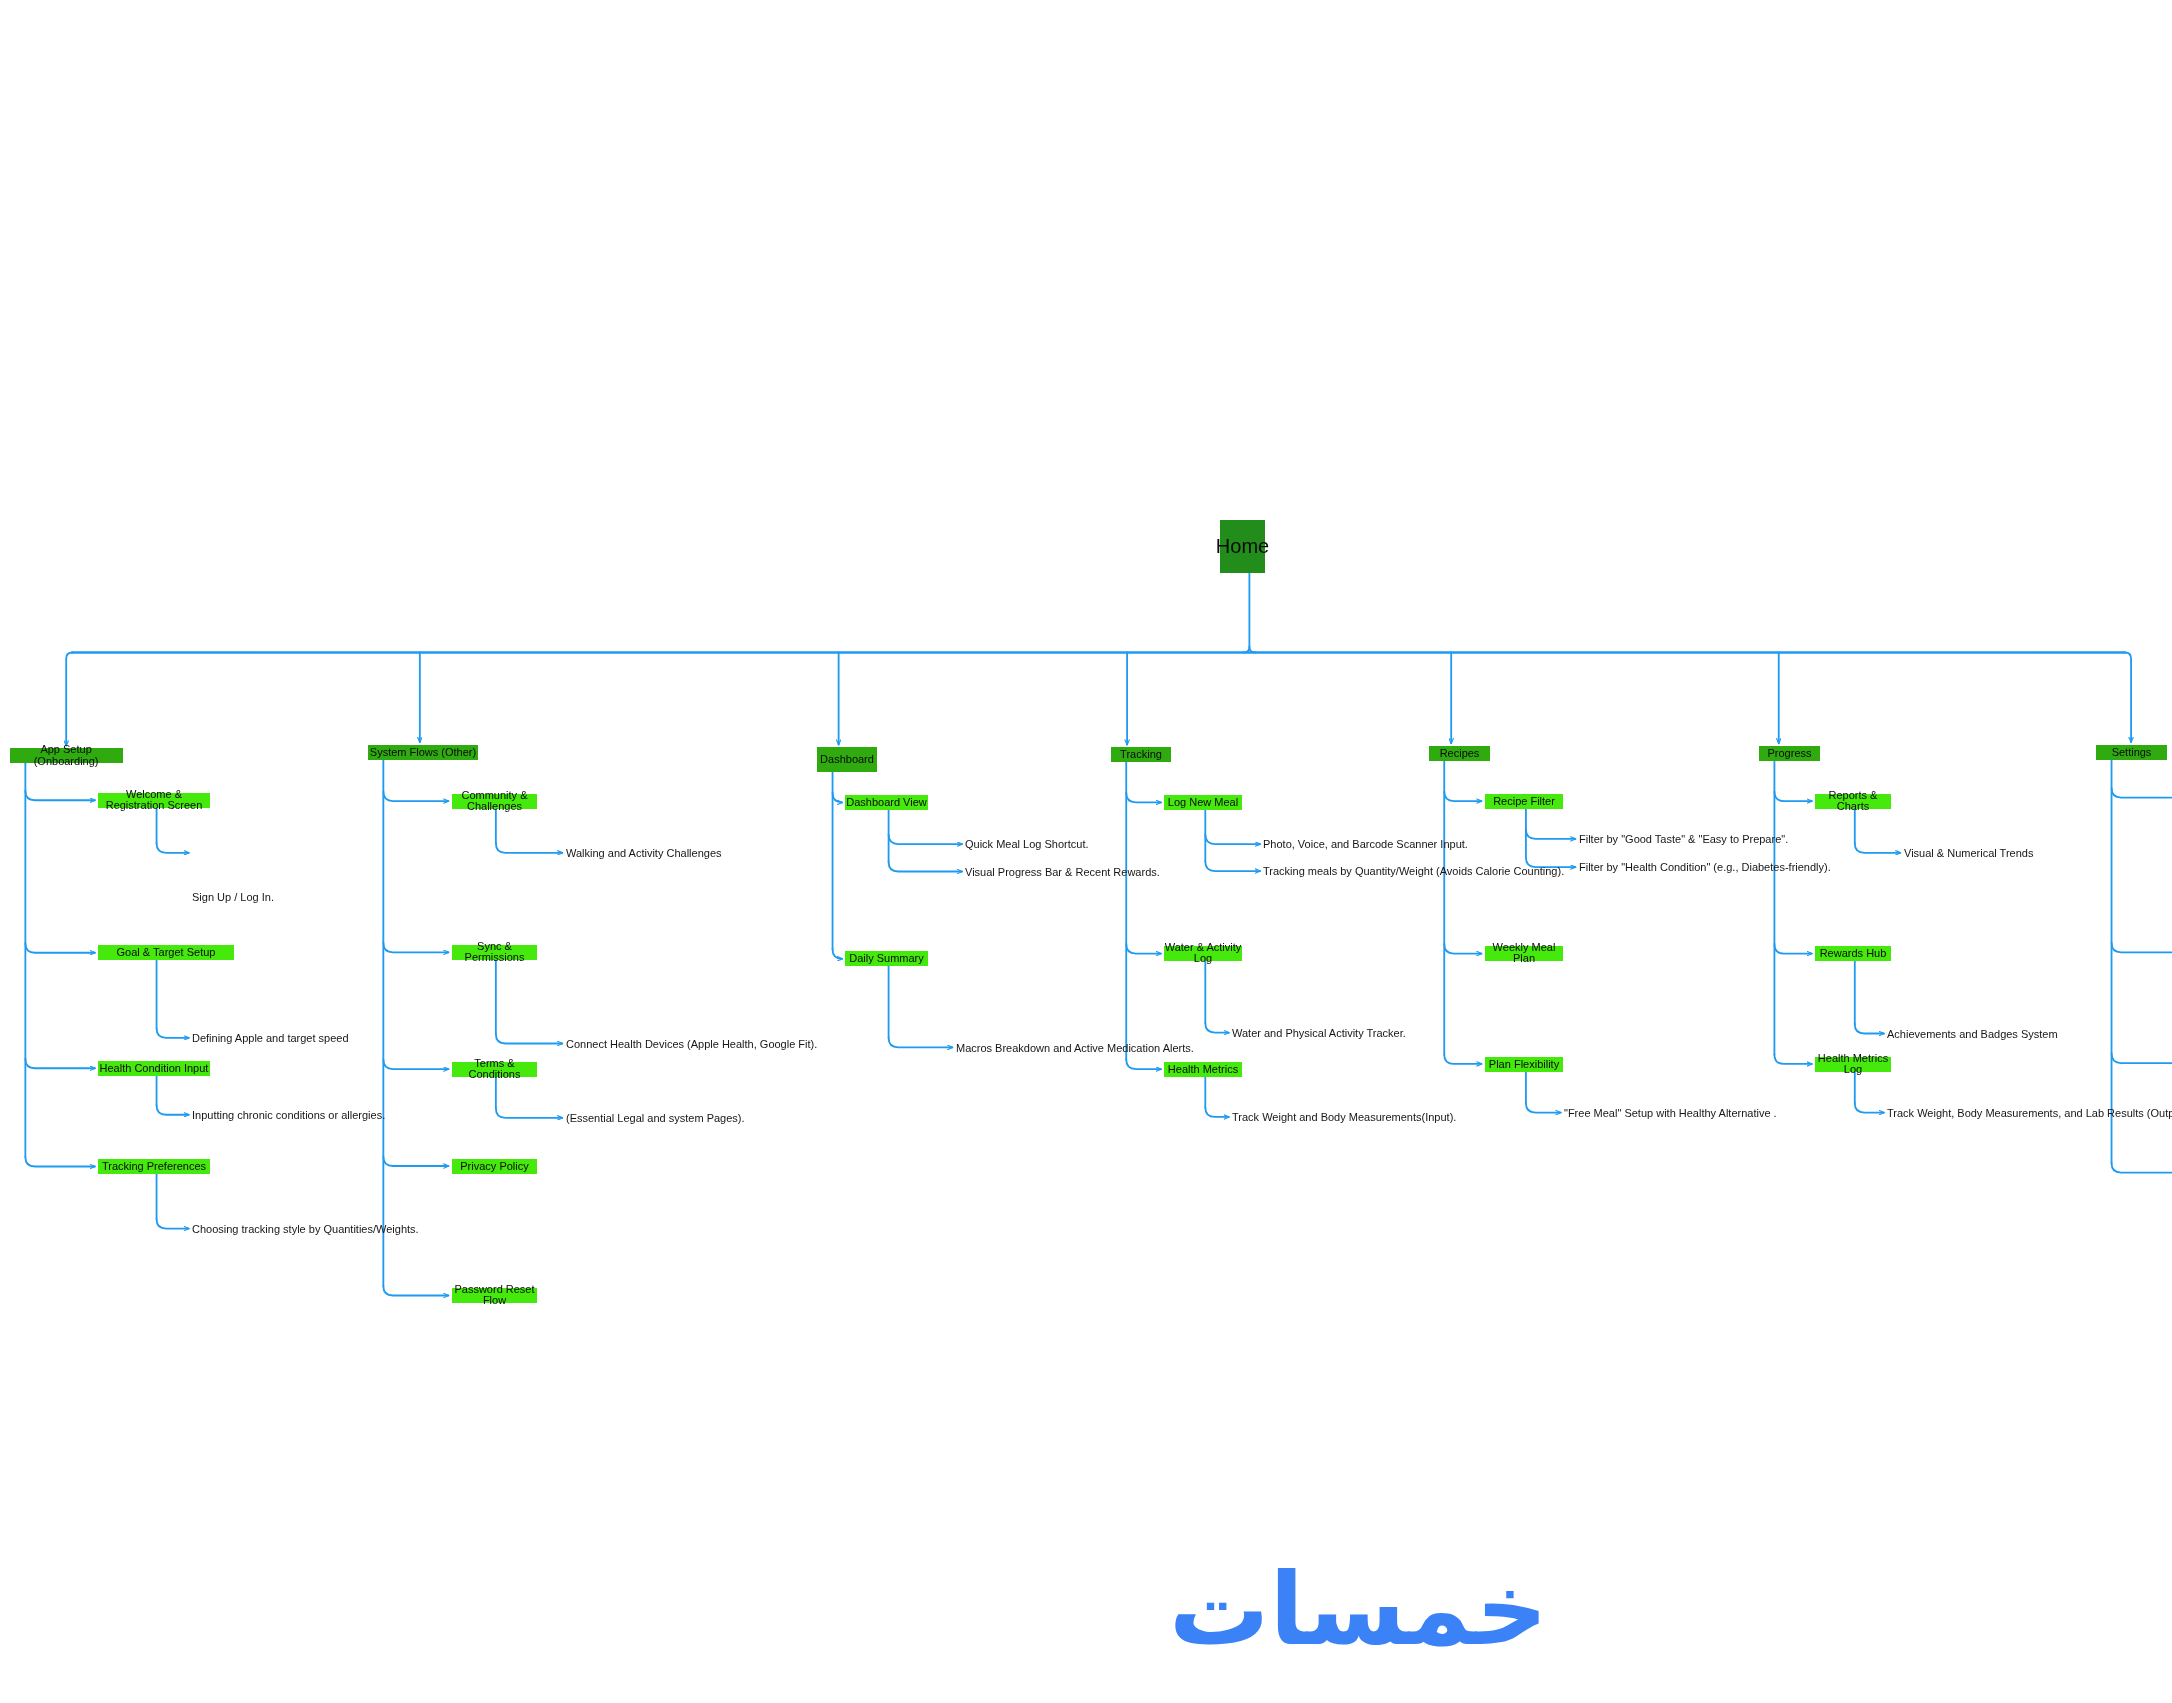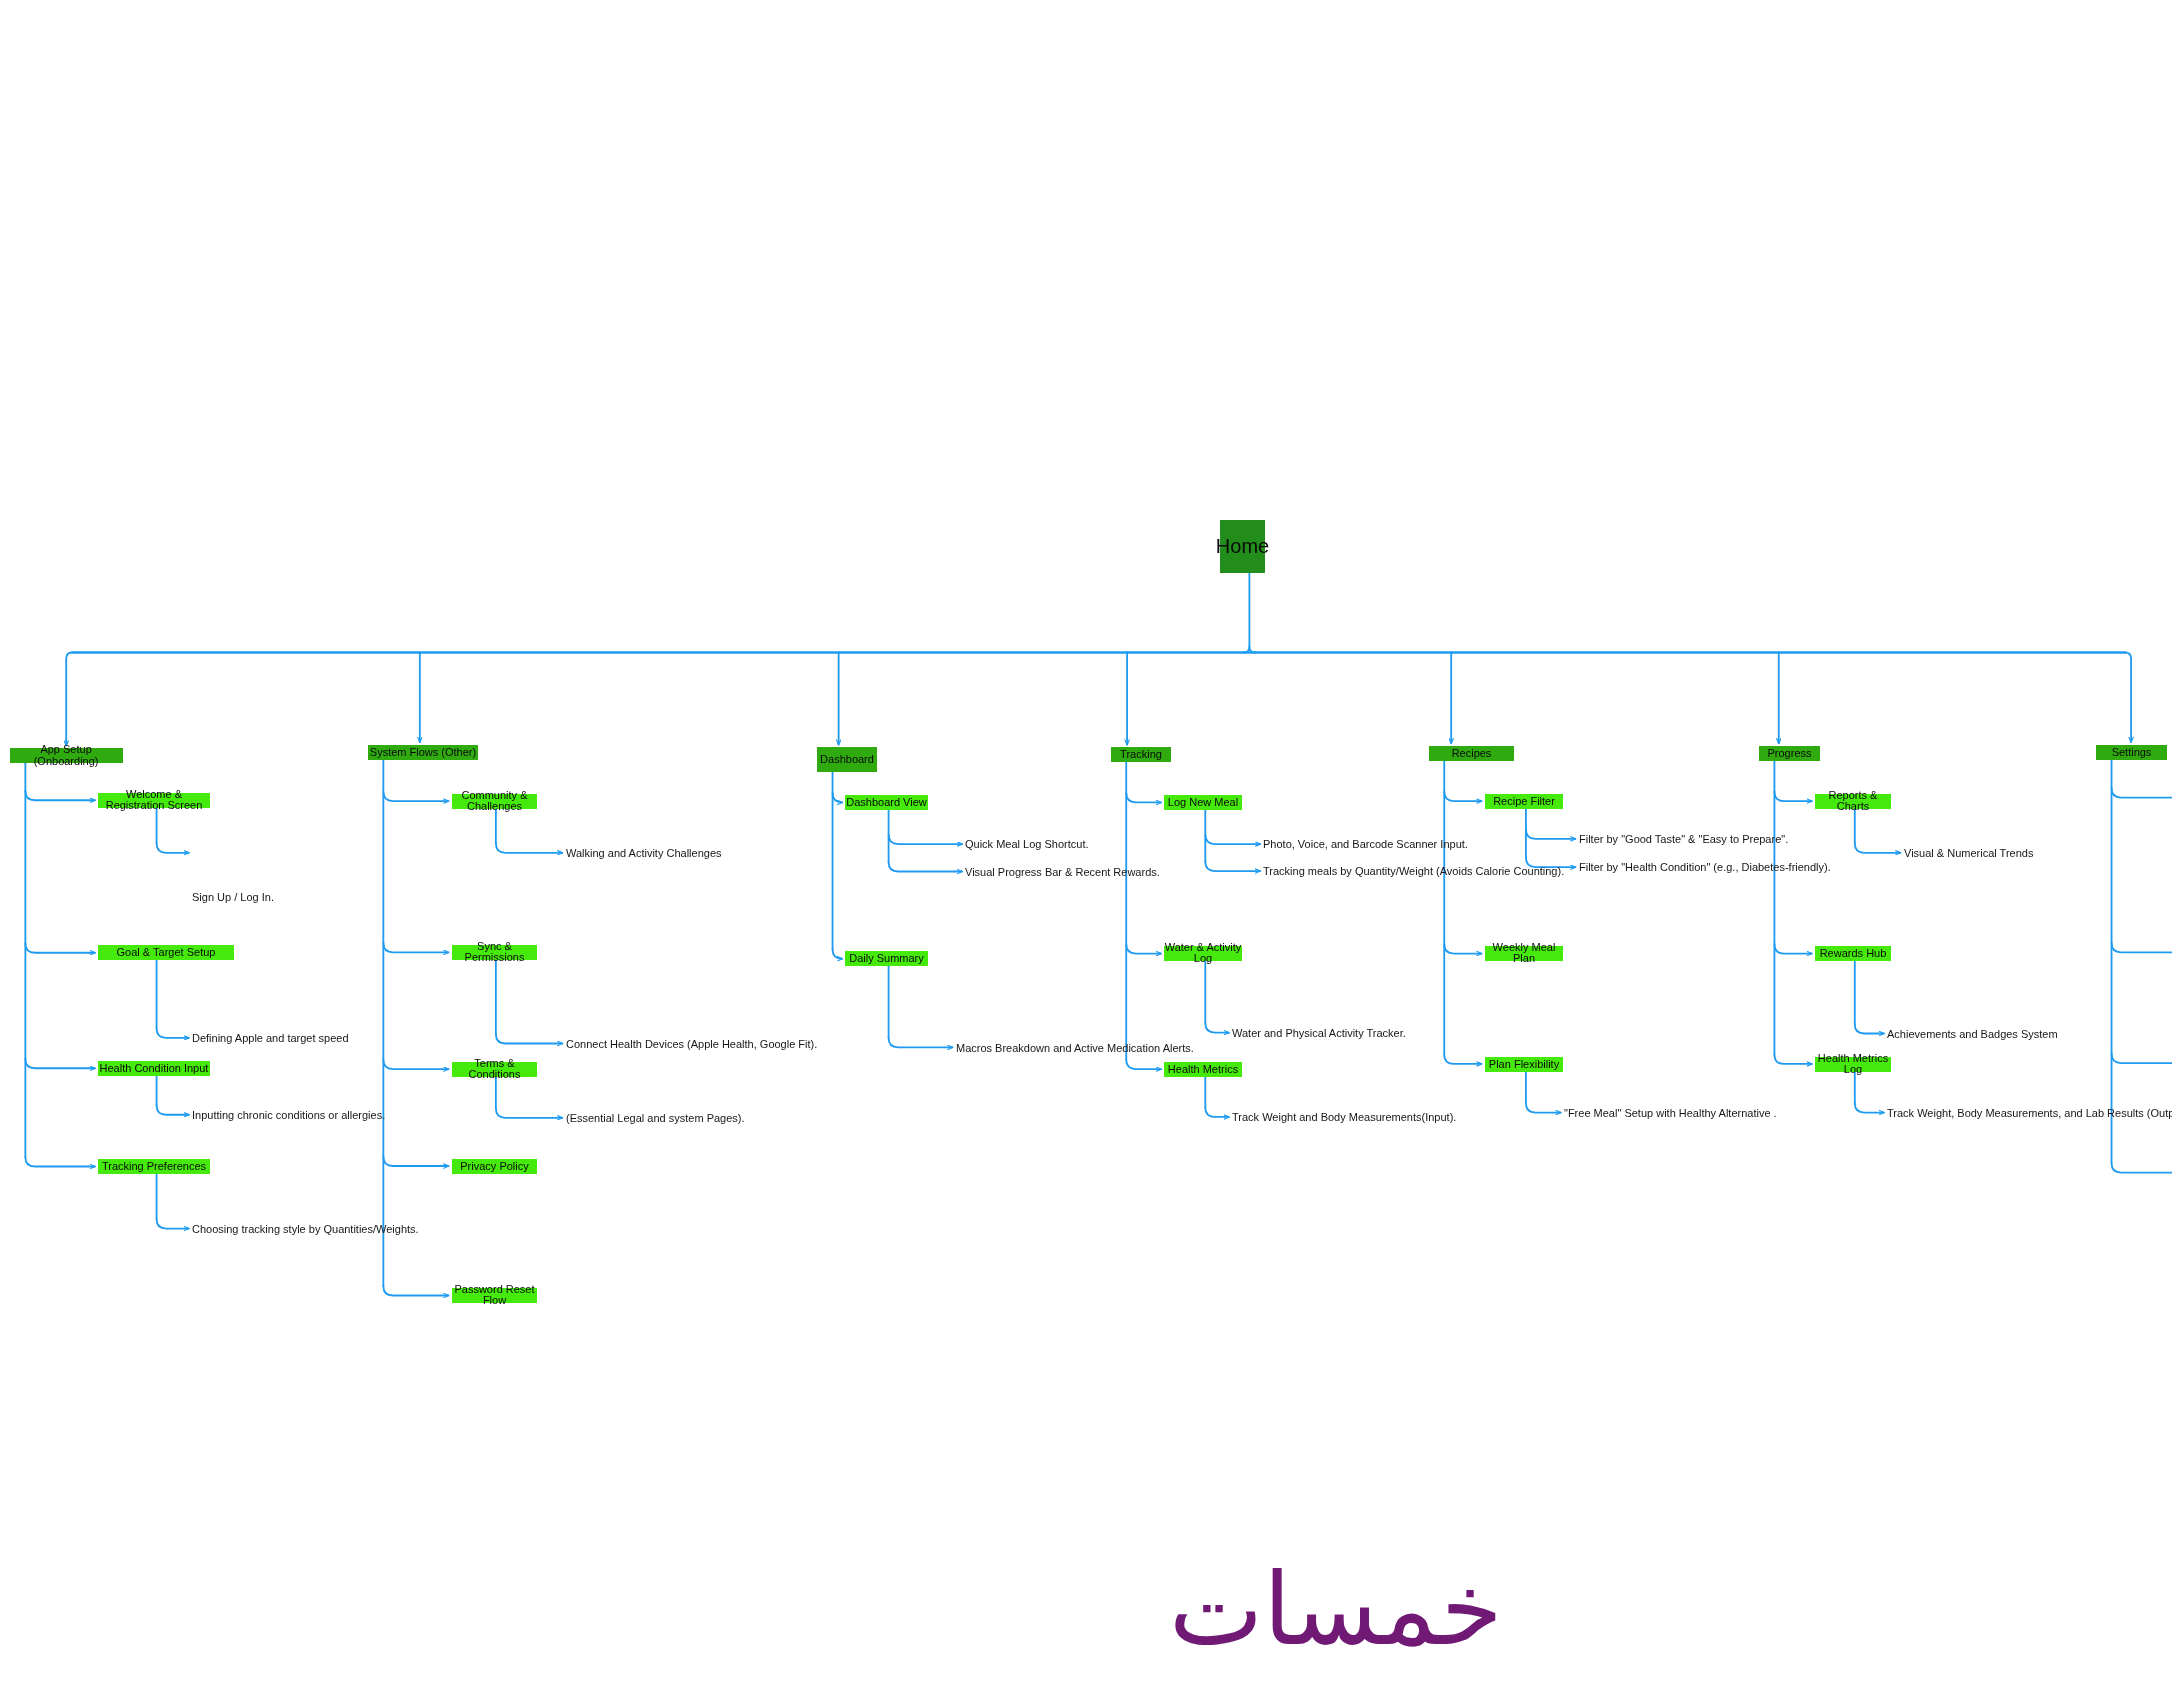--- a/index.html
+++ b/index.html
@@ -5,21 +5,21 @@
   html,body{margin:0;padding:0;background:#ffffff;}
   body{font-family:"Liberation Sans","DejaVu Sans",sans-serif;}
   #stage{position:relative;width:2620px;height:1703px;background:#ffffff;overflow:hidden;}
   svg.edges{position:absolute;left:0;top:0;width:2620px;height:1703px;pointer-events:none;}
   .node{position:absolute;display:flex;align-items:center;justify-content:center;
         color:#0a0a0a;text-align:center;line-height:1.05;box-sizing:border-box;}
   .node.root{background:#238d1c;font-size:20px;}
   .node.l1{background:#2fab10;font-size:11px;}
   .node.l2{background:#45e90c;font-size:11px;}
   .leaf{position:absolute;color:#161616;font-size:11px;white-space:nowrap;line-height:1;}
-  .watermark{position:absolute;color:#701a75;font-size:100px;font-weight:400;
+  .watermark{position:absolute;color:#3b82f6;font-size:100px;font-weight:700;
              letter-spacing:1.7px;white-space:nowrap;user-select:none;
              font-family:"DejaVu Sans",sans-serif;}
 </style>
 </head>
 <body>
 
 <div id="stage">
   <svg class="edges" viewBox="0 0 6030 3920" xmlns="http://www.w3.org/2000/svg">
     <defs>
       <marker id="ah" markerWidth="14" markerHeight="12" refX="12" refY="6" orient="auto" markerUnits="userSpaceOnUse">
@@ -143,21 +143,21 @@
       <div class="node l2" style="left: 845px; top: 951px; width: 83px; height: 14.8px;">Daily Summary</div>
       <div class="leaf" style="left: 956px; top: 1043px;">Macros Breakdown and Active Medication Alerts.</div>
       <div class="node l1" style="left: 1111px; top: 747px; width: 60px; height: 14.8px;">Tracking</div>
       <div class="node l2" style="left: 1164px; top: 795px; width: 78px; height: 14.8px;">Log New Meal</div>
       <div class="leaf" style="left: 1263px; top: 839px;">Photo, Voice, and Barcode Scanner Input.</div>
       <div class="leaf" style="left: 1263px; top: 866px;">Tracking meals by Quantity/Weight (Avoids Calorie Counting).</div>
       <div class="node l2" style="left: 1164px; top: 946px; width: 78px; height: 14.8px;">Water &amp; Activity Log</div>
       <div class="leaf" style="left: 1232px; top: 1028px;">Water and Physical Activity Tracker.</div>
       <div class="node l2" style="left: 1164px; top: 1062px; width: 78px; height: 14.8px;">Health Metrics</div>
       <div class="leaf" style="left: 1232px; top: 1112px;">Track Weight and Body Measurements(Input).</div>
-      <div class="node l1" style="left: 1429px; top: 746px; width: 85px; height: 14.8px;">Recipes</div>
+      <div class="node l1" style="left: 1429px; top: 746px; width: 61px; height: 14.8px;">Recipes</div>
       <div class="node l2" style="left: 1485px; top: 794px; width: 78px; height: 14.8px;">Recipe Filter</div>
       <div class="leaf" style="left: 1579px; top: 834px;">Filter by "Good Taste" &amp; "Easy to Prepare".</div>
       <div class="leaf" style="left: 1579px; top: 862px;">Filter by "Health Condition" (e.g., Diabetes-friendly).</div>
       <div class="node l2" style="left: 1485px; top: 946px; width: 78px; height: 14.8px;">Weekly Meal Plan</div>
       <div class="node l2" style="left: 1485px; top: 1057px; width: 78px; height: 14.8px;">Plan Flexibility</div>
       <div class="leaf" style="left: 1564px; top: 1108px;">"Free Meal" Setup with Healthy Alternative .</div>
       <div class="node l1" style="left: 1759px; top: 746px; width: 61px; height: 14.8px;">Progress</div>
       <div class="node l2" style="left: 1815px; top: 794px; width: 76px; height: 14.8px;">Reports &amp; Charts</div>
       <div class="leaf" style="left: 1904px; top: 848px;">Visual &amp; Numerical Trends</div>
       <div class="node l2" style="left: 1815px; top: 946px; width: 76px; height: 14.8px;">Rewards Hub</div>

